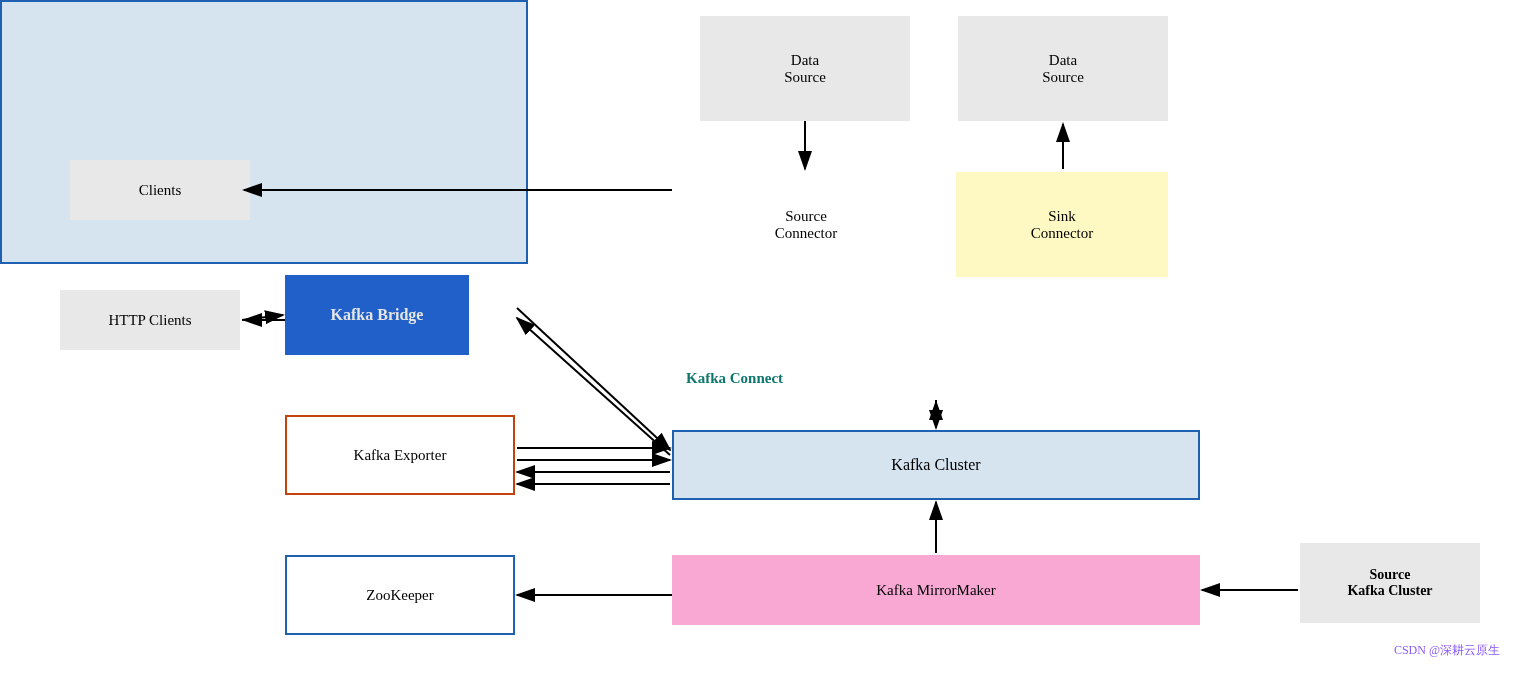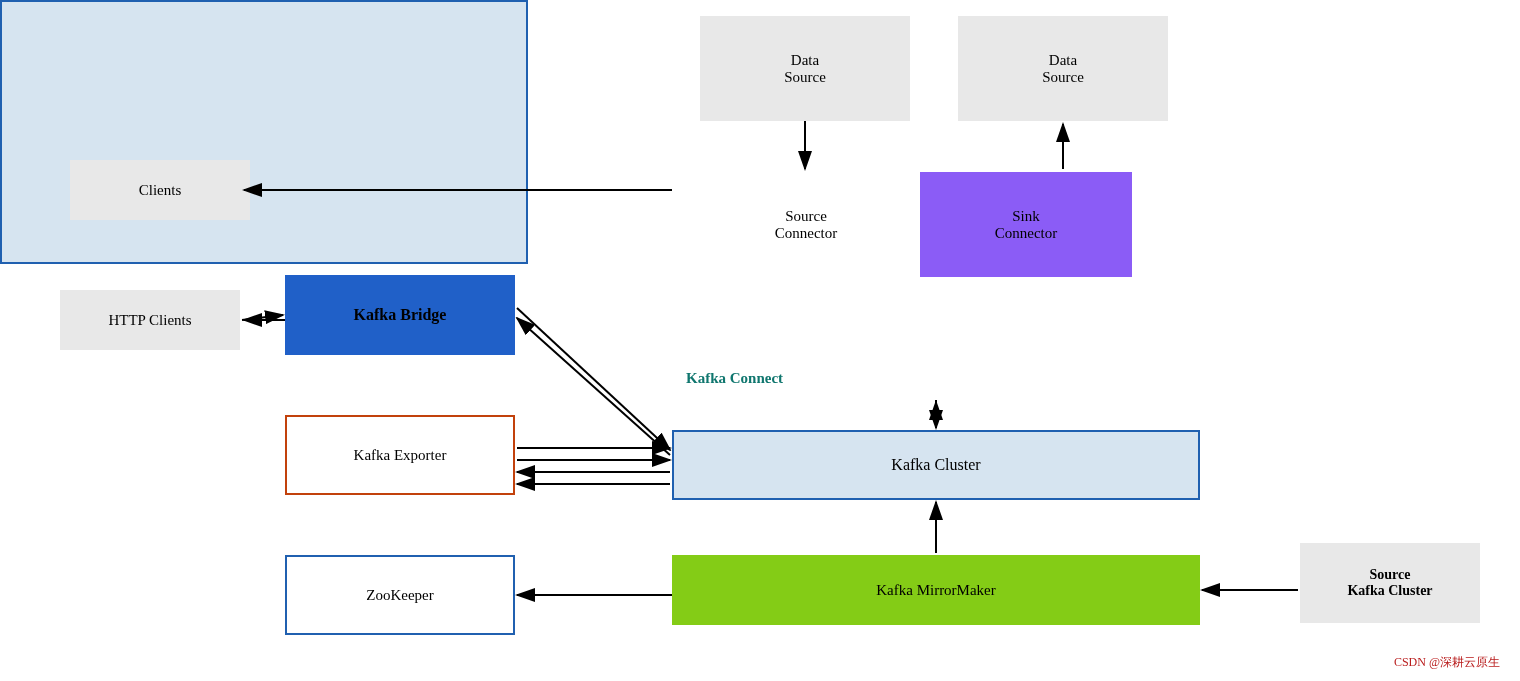--- a/index.html
+++ b/index.html
@@ -56,44 +56,44 @@
     }
     
     .source-connector {
       left: 700px; top: 172px;
       width: 212px; height: 105px;
       background: #fff;
       border: none;
     }
     
     .sink-connector {
-      left: 920px; top: 172px;
+      left: 956px; top: 172px;
       width: 212px; height: 105px;
-      background: #8b5cf6;
+      background: #fef9c3;
       border: none;
     }
     
     .clients-box {
       left: 60px; top: 160px;
       width: 180px; height: 60px;
       background: #e8e8e8;
       margin-left: 10px;
     }
     
     .http-clients-box {
       left: 60px; top: 290px;
       width: 180px; height: 60px;
       background: #e8e8e8;
     }
     
     .kafka-bridge-box {
       left: 285px; top: 275px;
-      width: 230px; height: 80px;
+      width: 184px; height: 80px;
       background: #2060c8;
-      color: #000000;
+      color: #e5e5e5;
       font-weight: 700;
       font-size: 16px;
     }
     
     .kafka-exporter-box {
       left: 285px; top: 415px;
       width: 230px; height: 80px;
       background: #fff;
       border: 2px solid #c2410c;
     }
@@ -109,38 +109,38 @@
       left: 672px; top: 430px;
       width: 528px; height: 70px;
       background: #d6e4f0;
       border: 2px solid #2060b0;
       font-size: 16px;
     }
     
     .kafka-mirrormaker-box {
       left: 672px; top: 555px;
       width: 528px; height: 70px;
-      background: #84cc16;
+      background: #f9a8d4;
       border: none;
     }
     
     .source-kafka-cluster-box {
       left: 1300px; top: 543px;
       width: 180px; height: 80px;
       background: #e8e8e8;
       font-size: 14px;
       font-weight: 700;
     }
     
     .watermark {
       position: absolute;
       right: 20px;
-      bottom: 10px;
+      bottom: 22px;
       font-size: 12px;
-      color: #b91c1c;
+      color: #8b5cf6;
     }
 
     
     .arrows-svg {
       position: absolute;
       top: 0; left: 0;
       width: 1520px;
       height: 681px;
       pointer-events: none;
     }

